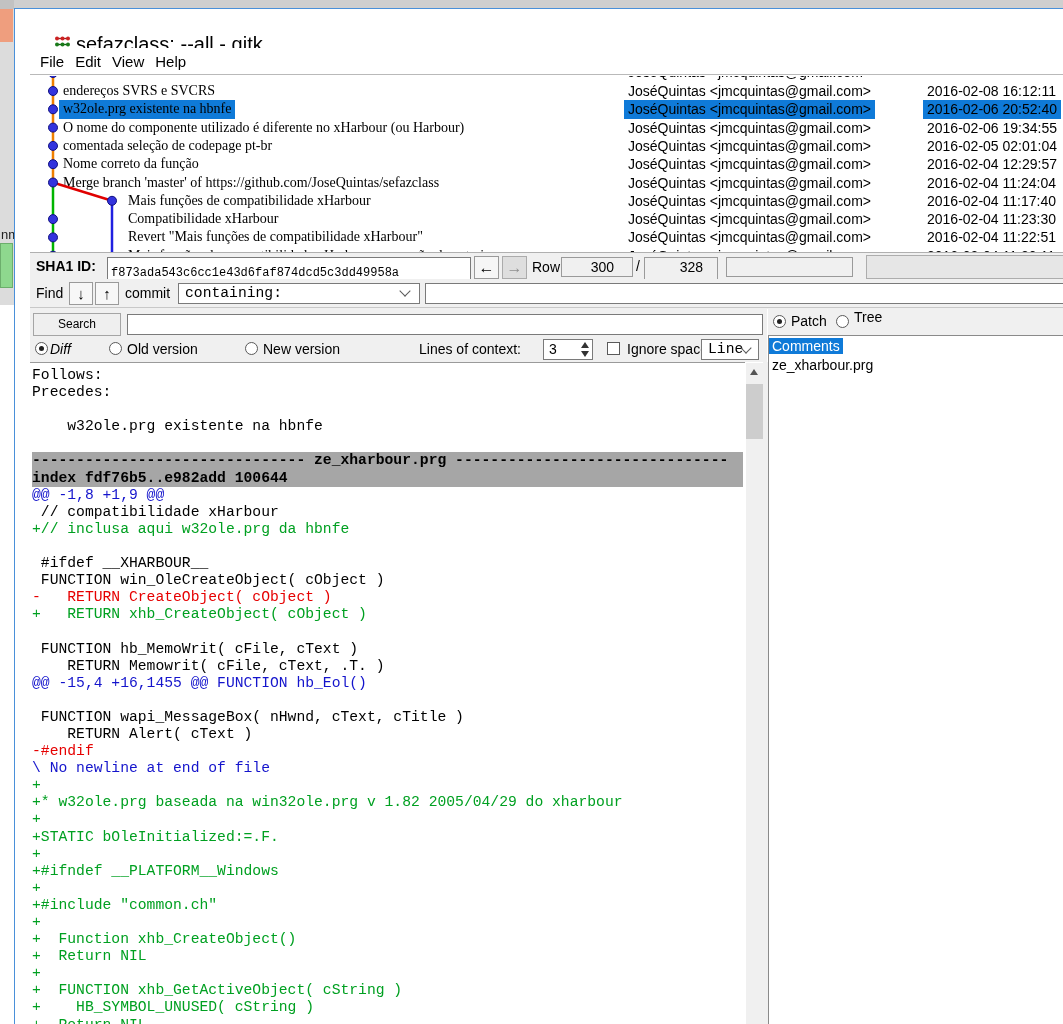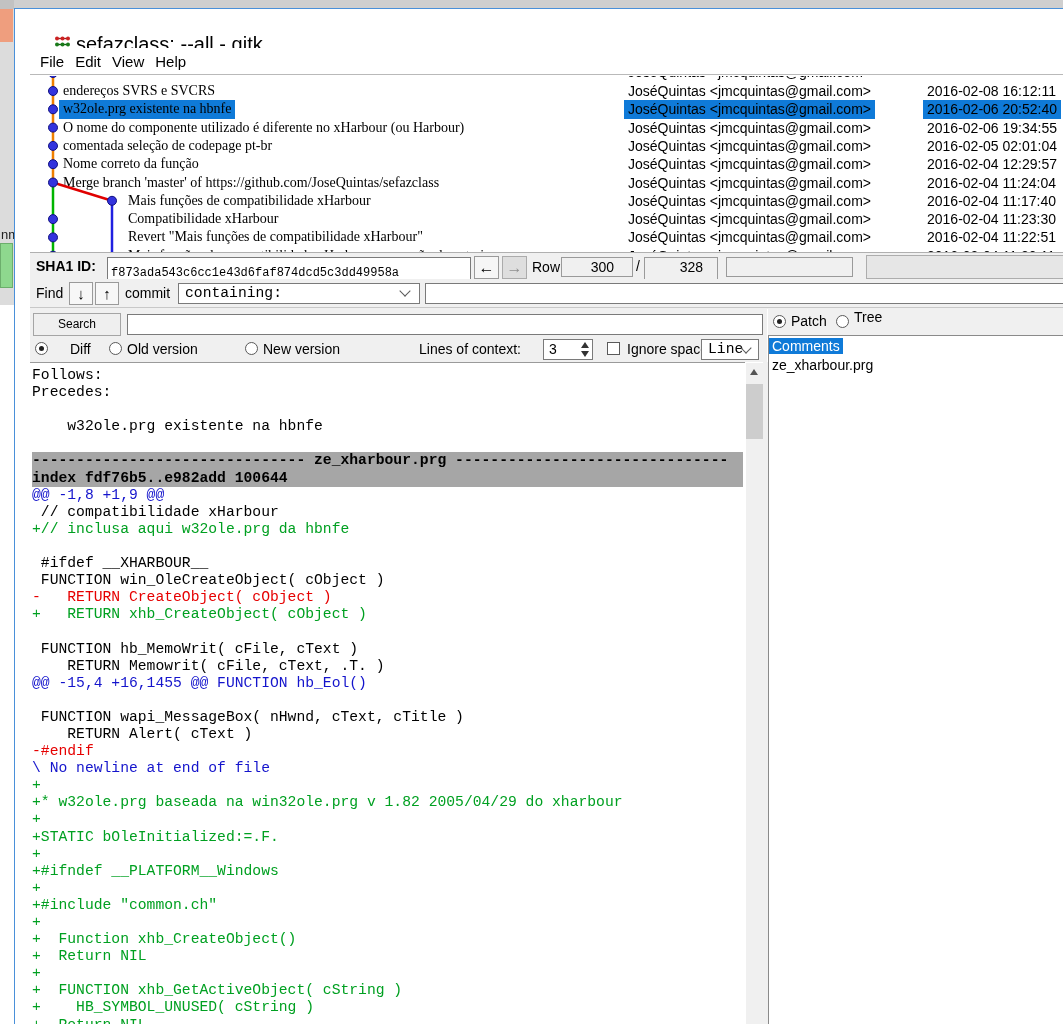--- a/index.html
+++ b/index.html
@@ -69,21 +69,21 @@
 
   #hsep { left:15px; top:298px; width:1048px; height:2px; background:#f0f0f0; border-top:1px solid #c8c8c8; }
 
   
   #left-head { left:15px; top:300px; width:737px; height:53px; background:#f0f0f0; }
   #search-btn { left:3px; top:4px; width:88px; height:23px; background:#efefef; border:1px solid #a5a5a5; text-align:center; font-size:12px; line-height:21px; }
   #search-entry { left:97px; top:5px; width:636px; height:21px; font-family:"Liberation Sans", sans-serif; font-size:14px; }
   .radio { width:13px; height:13px; border:1px solid #5a5a5a; border-radius:50%; background:#fff; }
   .radio.on::after { content:""; position:absolute; left:3px; top:3px; width:5px; height:5px; border-radius:50%; background:#222; }
   .rlabel { font-size:14px; }
-  #r-diff { left:5px; top:33px; } #l-diff { left:40px; top:32px; }
+  #r-diff { left:5px; top:33px; } #l-diff { left:20px; top:32px;font-style:italic; }
   #r-old { left:79px; top:33px; } #l-old { left:97px; top:32px; }
   #r-new { left:215px; top:33px; } #l-new { left:233px; top:32px; }
   #ctx-label { left:389px; top:32px; font-size:14px; }
   #ctx-spin { left:513px; top:30px; width:50px; height:21px; background:#fff; border:1px solid #7a7a7a; font-size:14px; padding-left:5px; line-height:19px; }
   .spin-up { position:absolute; right:3px; top:2px; width:0; height:0; border-left:4px solid transparent; border-right:4px solid transparent; border-bottom:6px solid #333; }
   .spin-dn { position:absolute; right:3px; bottom:2px; width:0; height:0; border-left:4px solid transparent; border-right:4px solid transparent; border-top:6px solid #333; }
   #chk-space { left:577px; top:33px; width:13px; height:13px; border:1px solid #5a5a5a; background:#fff; }
   #l-space { left:597px; top:32px; font-size:14px; }
   #line-combo { left:671px; top:30px; width:58px; height:21px; }
   #line-combo .chev { right:8px; top:4px; }

